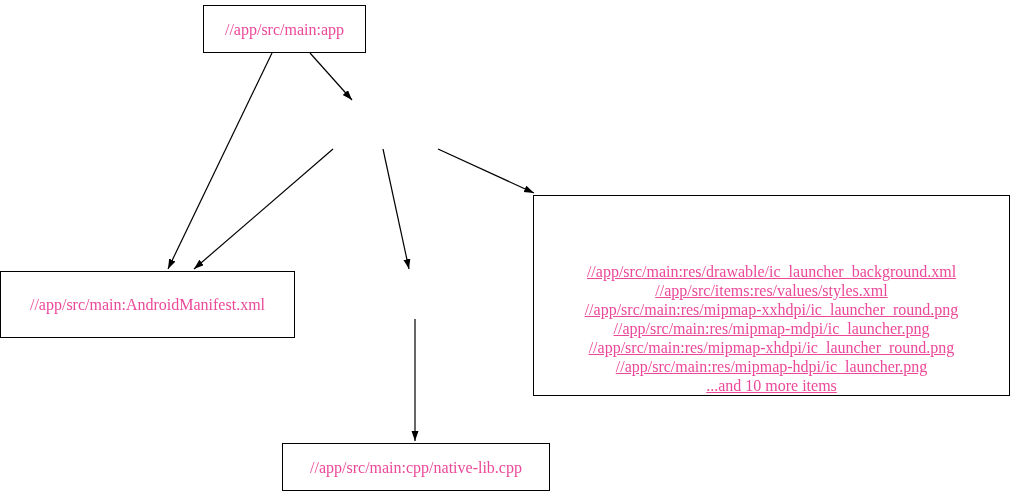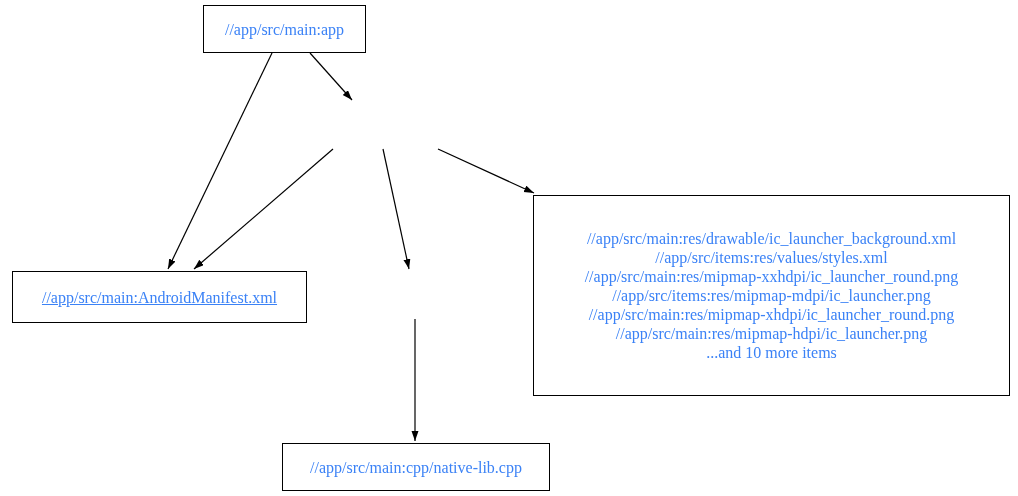--- a/index.html
+++ b/index.html
@@ -6,21 +6,21 @@
     margin: 0;
     padding: 0;
     background: #ffffff;
   }
   .canvas {
     position: relative;
     width: 1018px;
     height: 496px;
     background: #ffffff;
     font-family: "Liberation Serif", "DejaVu Serif", serif;
-    color: #3b82f6;
+    color: #ec4899;
     overflow: hidden;
   }
   svg.edges {
     position: absolute;
     left: 0;
     top: 0;
     width: 1018px;
     height: 496px;
   }
   svg.edges line {
@@ -35,25 +35,26 @@
     display: flex;
     align-items: center;
     justify-content: center;
     text-align: center;
     font-size: 16px;
     line-height: 19px;
     white-space: nowrap;
   }
   .node.multi {
     flex-direction: column;
-    justify-content: center;
+    justify-content: flex-end;
+    text-decoration: underline;
   }
   #n-app      { left: 203px; top: 5px;   width: 163px; height: 48px; }
   #n-lib      { left: 302px; top: 101px; width: 153px; height: 48px; }
-  #n-manifest { left: 12px;   top: 271px; width: 295px; height: 52px; text-decoration: underline; }
+  #n-manifest { left: 0;   top: 271px; width: 295px; height: 67px; }
   #n-jni      { left: 325px; top: 271px; width: 180px; height: 48px; }
   #n-res      { left: 533px; top: 195px; width: 477px; height: 201px; }
   #n-native   { left: 282px; top: 443px; width: 268px; height: 48px; }
 </style>
 </head>
 <body>
 
 <div class="canvas">
 
   <svg class="edges" viewBox="0 0 1018 496">
@@ -77,21 +78,21 @@
 
   <div class="node" id="n-manifest">
     <span>//app/src/main:AndroidManifest.xml</span>
   </div>
 
 
   <div class="node multi" id="n-res">
     <div>//app/src/main:res/drawable/ic_launcher_background.xml</div>
     <div>//app/src/items:res/values/styles.xml</div>
     <div>//app/src/main:res/mipmap-xxhdpi/ic_launcher_round.png</div>
-    <div>//app/src/items:res/mipmap-mdpi/ic_launcher.png</div>
+    <div>//app/src/main:res/mipmap-mdpi/ic_launcher.png</div>
     <div>//app/src/main:res/mipmap-xhdpi/ic_launcher_round.png</div>
     <div>//app/src/main:res/mipmap-hdpi/ic_launcher.png</div>
     <div>...and 10 more items</div>
   </div>
 
   <div class="node" id="n-native">
     <span>//app/src/main:cpp/native-lib.cpp</span>
   </div>
 
 </div>

